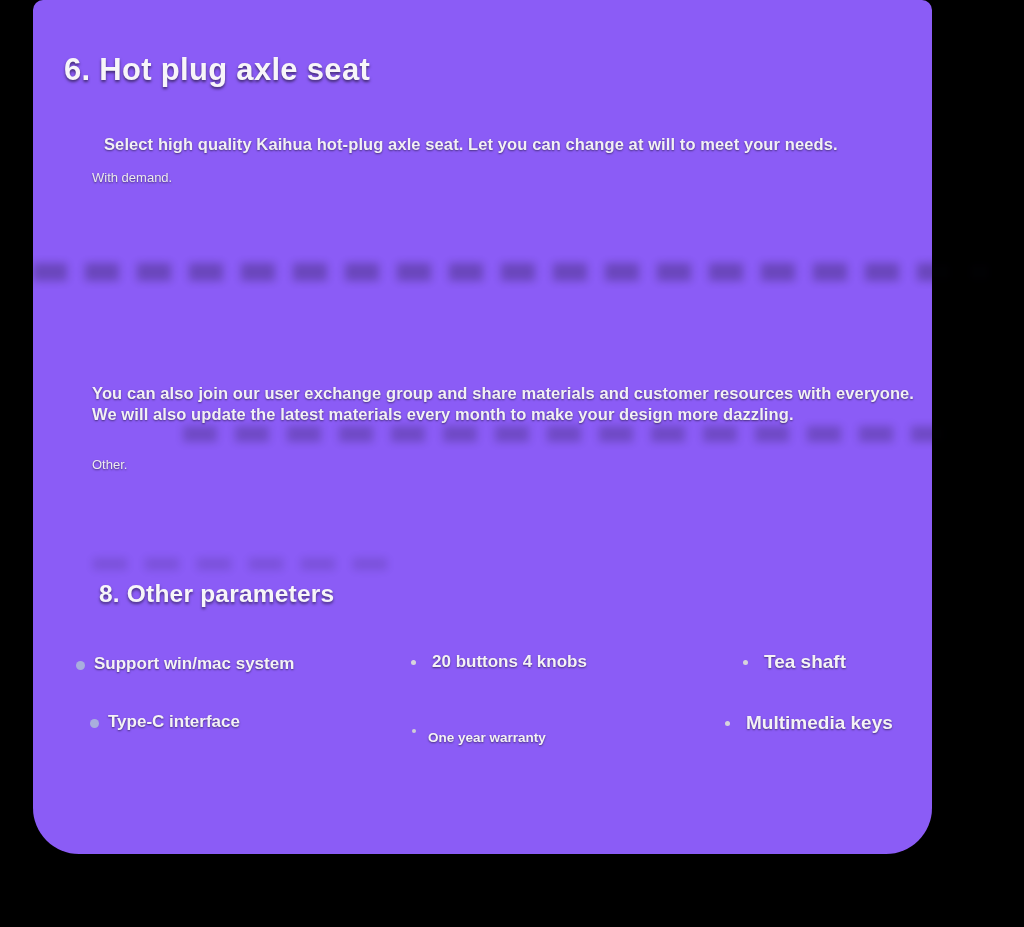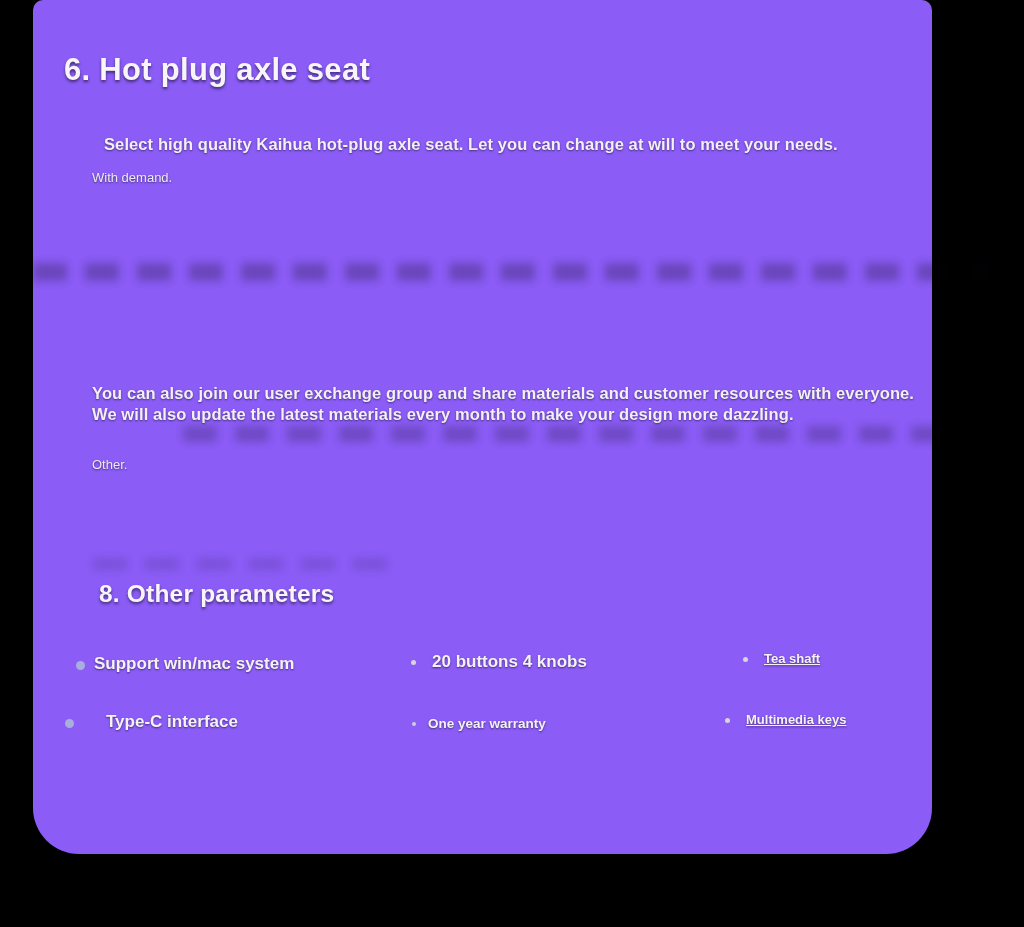--- a/index.html
+++ b/index.html
@@ -60,22 +60,22 @@
     display: flex;
     align-items: center;
     white-space: nowrap;
   }
   .param-label {
     font-weight: bold;
     color: #f4f2f6;
     text-shadow: 0 1px 2px rgba(0,0,0,0.5);
   }
   .size-lg  .param-label { font-size: 17px; }
-  .size-md  .param-label { font-size: 13px; text-decoration: underline; }
-  .size-sm  .param-label { font-size: 13.5px; }
+  .size-md  .param-label { font-size: 19px; }
+  .size-sm  .param-label { font-size: 13.5px; margin-top: 14px; }
   .dot {
     display: inline-block;
     border-radius: 50%;
     flex: 0 0 auto;
   }
   .dot-accent {
     width: 9px;
     height: 9px;
     background: #a9aedd;
     margin-right: 9px;
@@ -130,21 +130,21 @@
 
   <div class="ghost-band band-3"></div>
 
   <div class="abs heading-md" style="left:25px; top:580px;margin-left:41px;">8. Other parameters</div>
 
   <div class="param-item size-lg" style="left:43px; top:654px;">
     <span class="dot dot-accent"></span>
     <span class="param-label">Support win/mac system</span>
   </div>
 
-  <div class="param-item size-lg" style="left:32px; top:712px;gap:23px;">
+  <div class="param-item size-lg" style="left:57px; top:712px;">
     <span class="dot dot-accent"></span>
     <span class="param-label">Type-C interface</span>
   </div>
 
   <div class="param-item size-lg" style="left:378px; top:652px;">
     <span class="dot dot-plain"></span>
     <span class="param-label">20 buttons 4 knobs</span>
   </div>
 
   <div class="param-item size-sm" style="left:379px; top:716px;">

